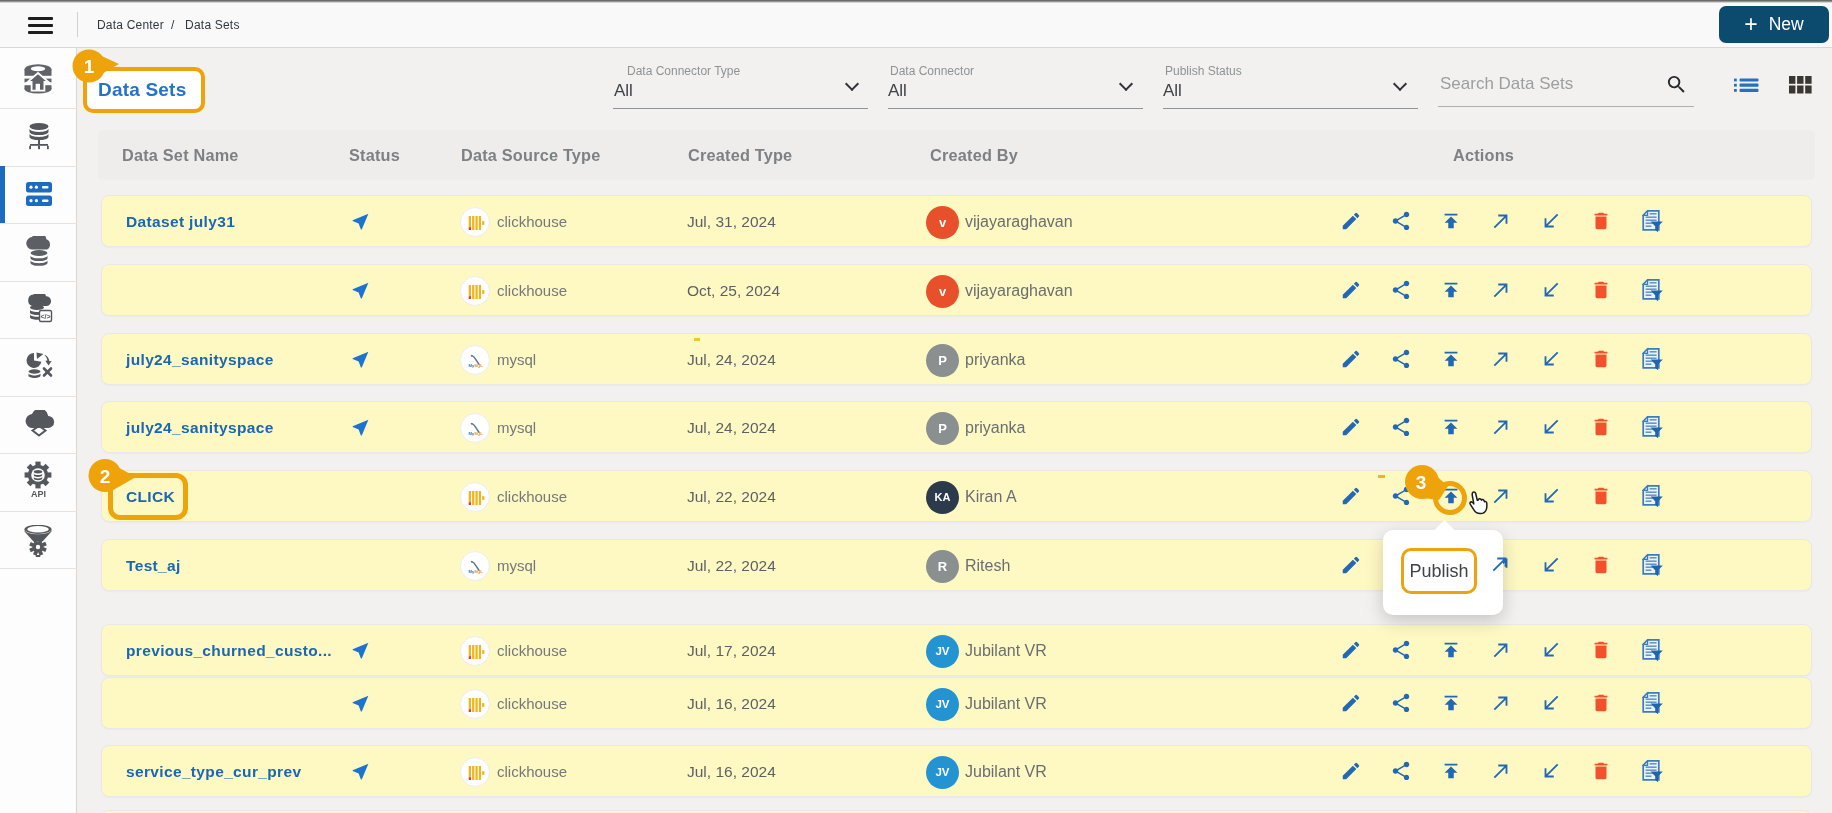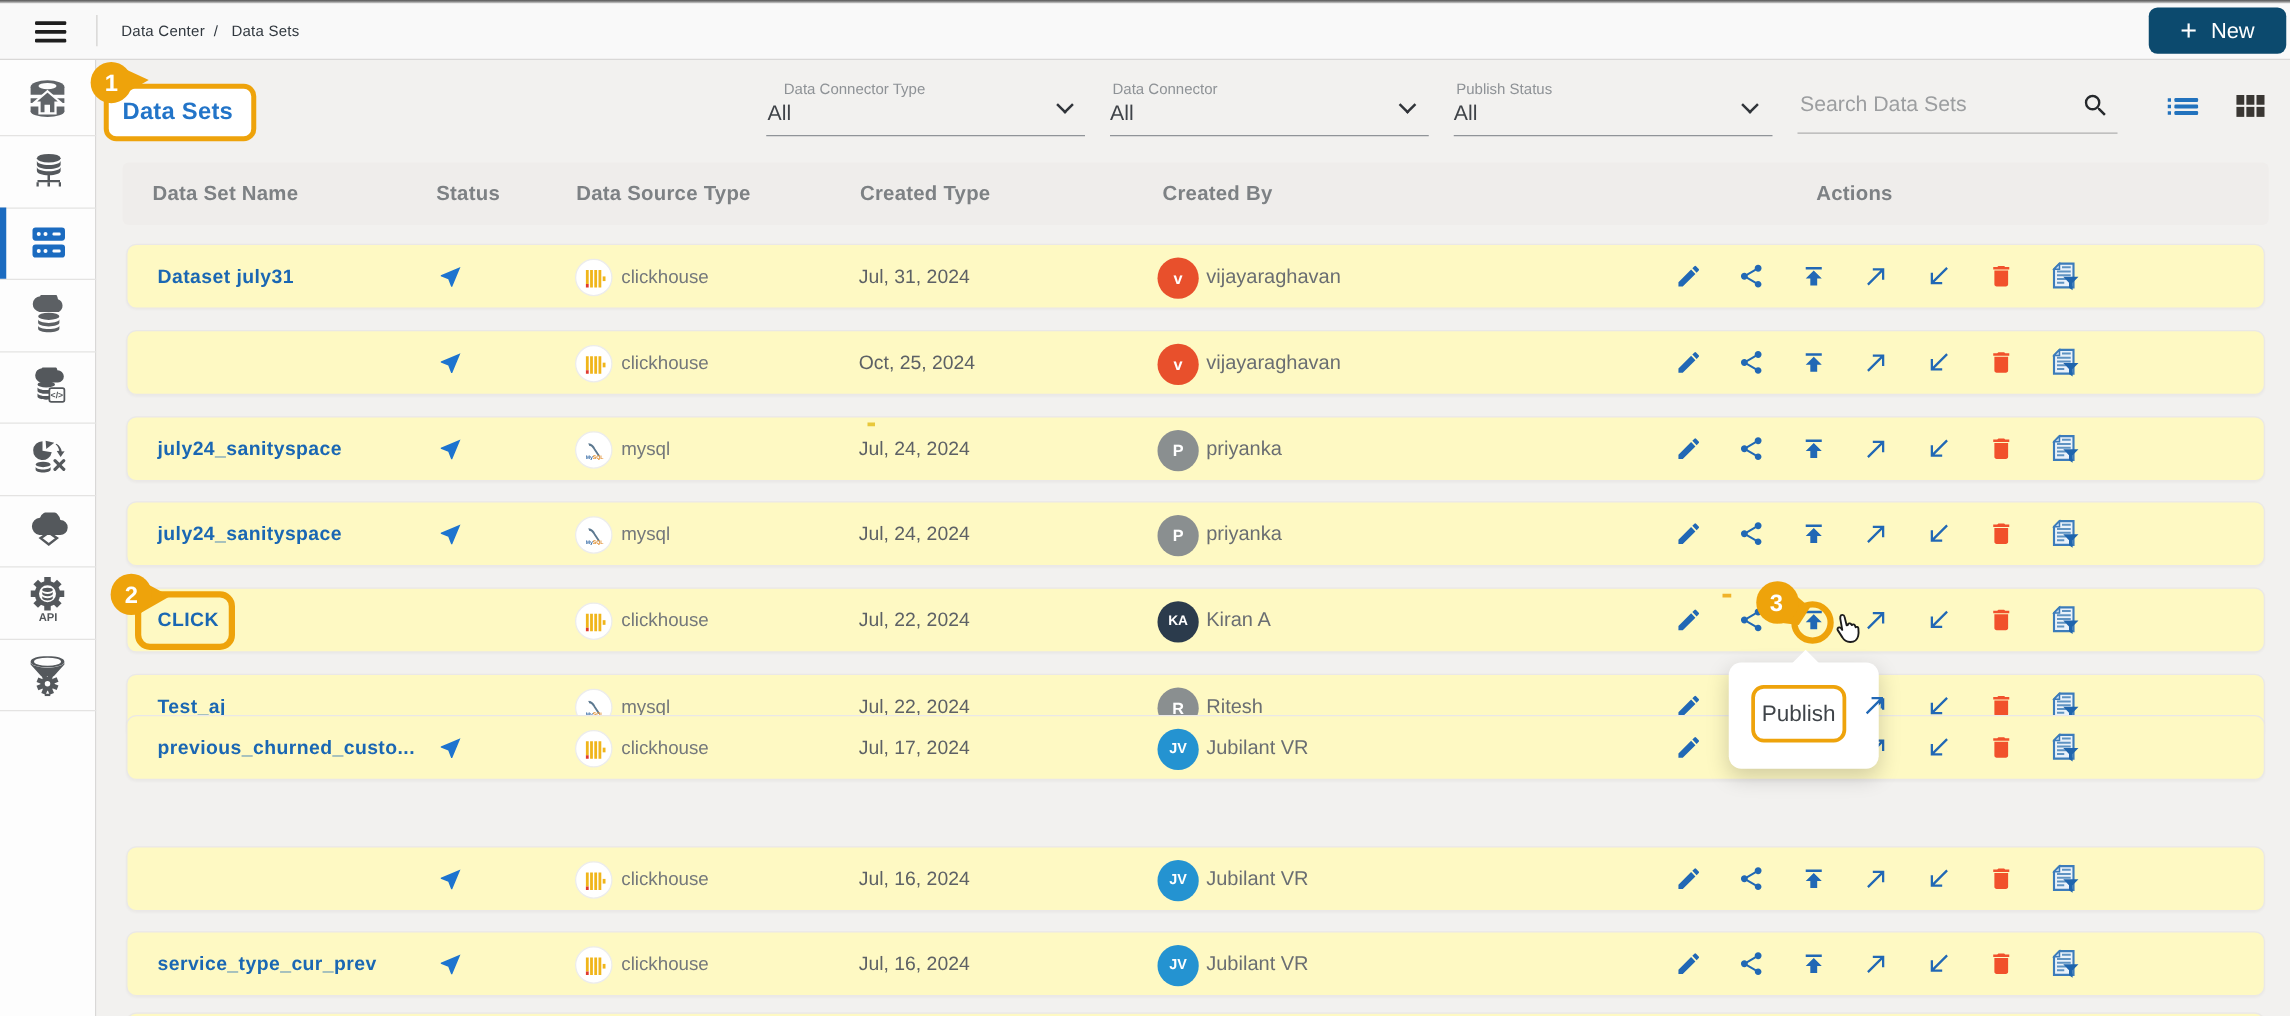--- a/index.html
+++ b/index.html
@@ -479,21 +479,21 @@
     <svg class="act" style="left:1438px; top:14px" width="22" height="22" viewBox="0 0 24 24">
       <use href="#i-sw"></use>
     </svg>
     <svg class="act" style="left:1488px; top:14px" width="22" height="22" viewBox="0 0 24 24">
       <use href="#i-trash"></use>
     </svg>
     <svg class="act" style="left:1537px; top:13px" width="24" height="24" viewBox="0 0 24 24">
       <use href="#i-doc"></use>
     </svg>
   </div>
-<div class="row" style="top:572px">
+<div class="row" style="top:624px">
     <div class="rname">previous_churned_custo...</div>
     <svg class="send" width="21" height="21" viewBox="0 0 24 24">
       <use href="#i-send"></use>
     </svg>
     <div class="tcircle"><svg width="28" height="28" viewBox="0 0 30 30" style="margin:0.5px">
         <use href="#i-click"></use>
       </svg></div>
     <div class="ttext">clickhouse</div>
     <div class="rdate">Jul, 17, 2024</div>
     <div class="avatar" style="background:#2493d1; font-size:11.5px; line-height:33px;">JV</div>

